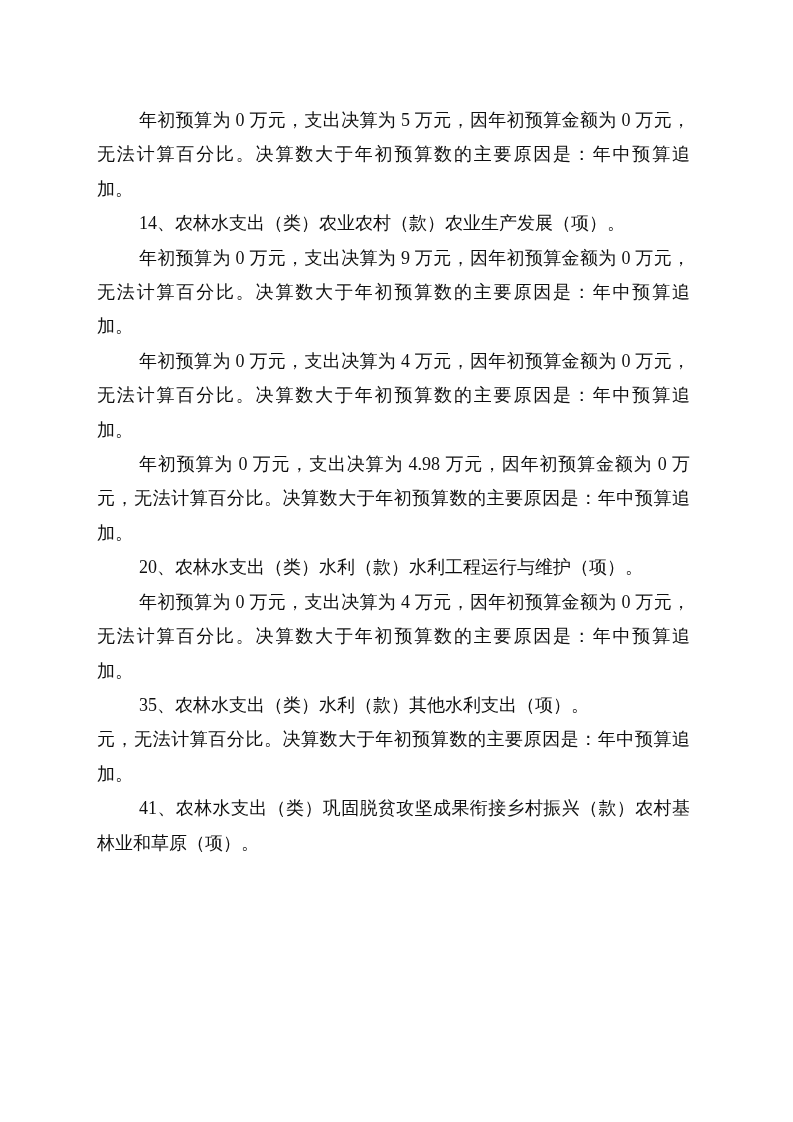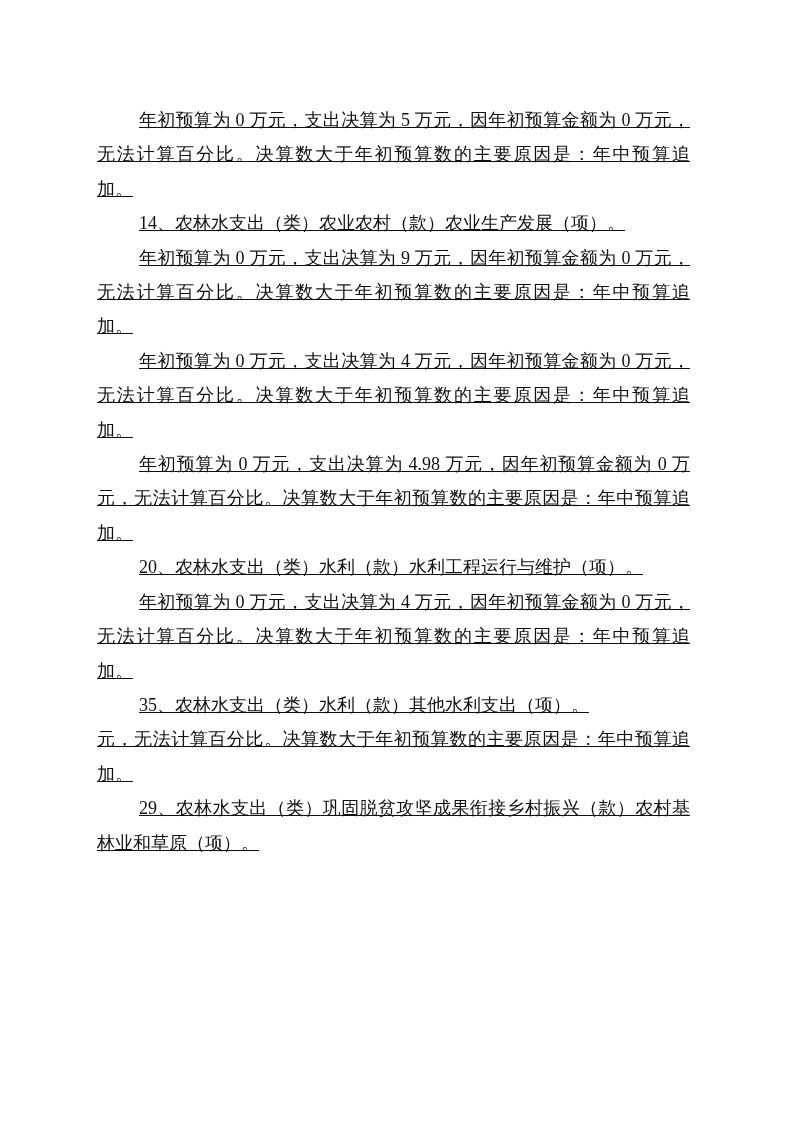--- a/index.html
+++ b/index.html
@@ -22,21 +22,20 @@
   }
   .content {
     position: absolute;
     left: 97px;
     top: 103px;
     width: 593px;
     color: #0f0f0f;
     font-family: "Liberation Serif", "DejaVu Serif", serif;
     font-size: 18px;
     line-height: 34.4px;
-    text-decoration: underline;
   }
   p.para {
     margin: 0;
     padding: 0;
   }
   .ln {
     display: block;
     text-align: left;
   }
   .ln.stretch {
@@ -96,18 +95,18 @@
     <p class="para">
       <span class="ln first">35、农林水支出（类）水利（款）其他水利支出（项）。</span>
     </p>
 
     <p class="para">
       <span class="ln stretch">元，无法计算百分比。决算数大于年初预算数的主要原因是：年中预算追</span>
       <span class="ln">加。</span>
     </p>
 
     <p class="para">
-      <span class="ln first stretch">29、农林水支出（类）巩固脱贫攻坚成果衔接乡村振兴（款）农村基</span>
+      <span class="ln first stretch">41、农林水支出（类）巩固脱贫攻坚成果衔接乡村振兴（款）农村基</span>
       <span class="ln">林业和草原（项）。</span>
     </p>
 
   </div>
 </div>
 
 </body></html>

